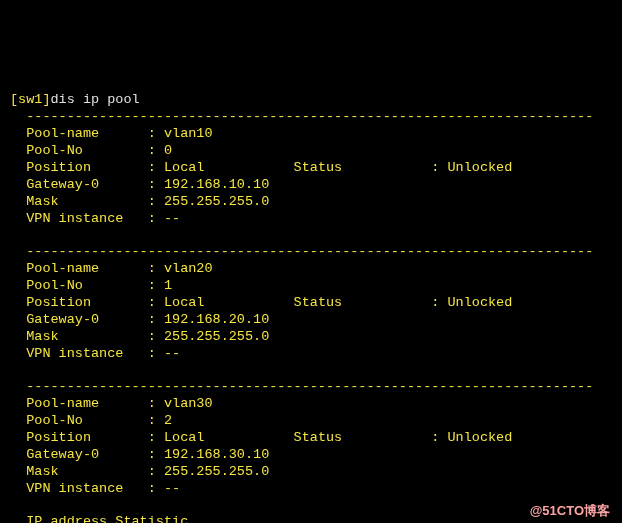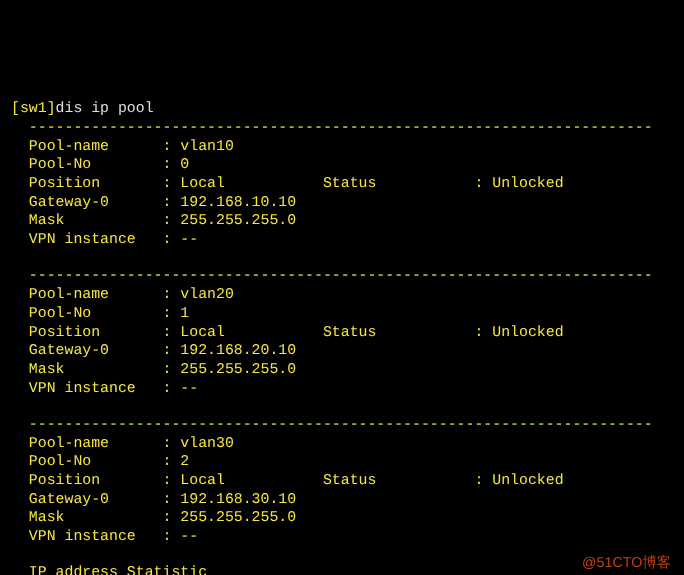--- a/index.html
+++ b/index.html
@@ -15,23 +15,24 @@
       white-space: pre;
       overflow: hidden;
       position: relative;
     }
     .yellow { color: #f5e642; }
     .prompt-host { color: #f5e642; }
     .watermark {
       position: absolute;
       right: 12px;
       bottom: 4px;
-      color: #c2410c;
+      color: #fca5a5;
       font-family: sans-serif;
       font-size: 13px;
+      font-weight: bold;
     }
   </style>
 </head>
 <body>
 
 
 
 <div>
 <span class="prompt-host">[sw1]</span><span>dis ip pool</span>
 <span class="yellow">  ----------------------------------------------------------------------</span>

